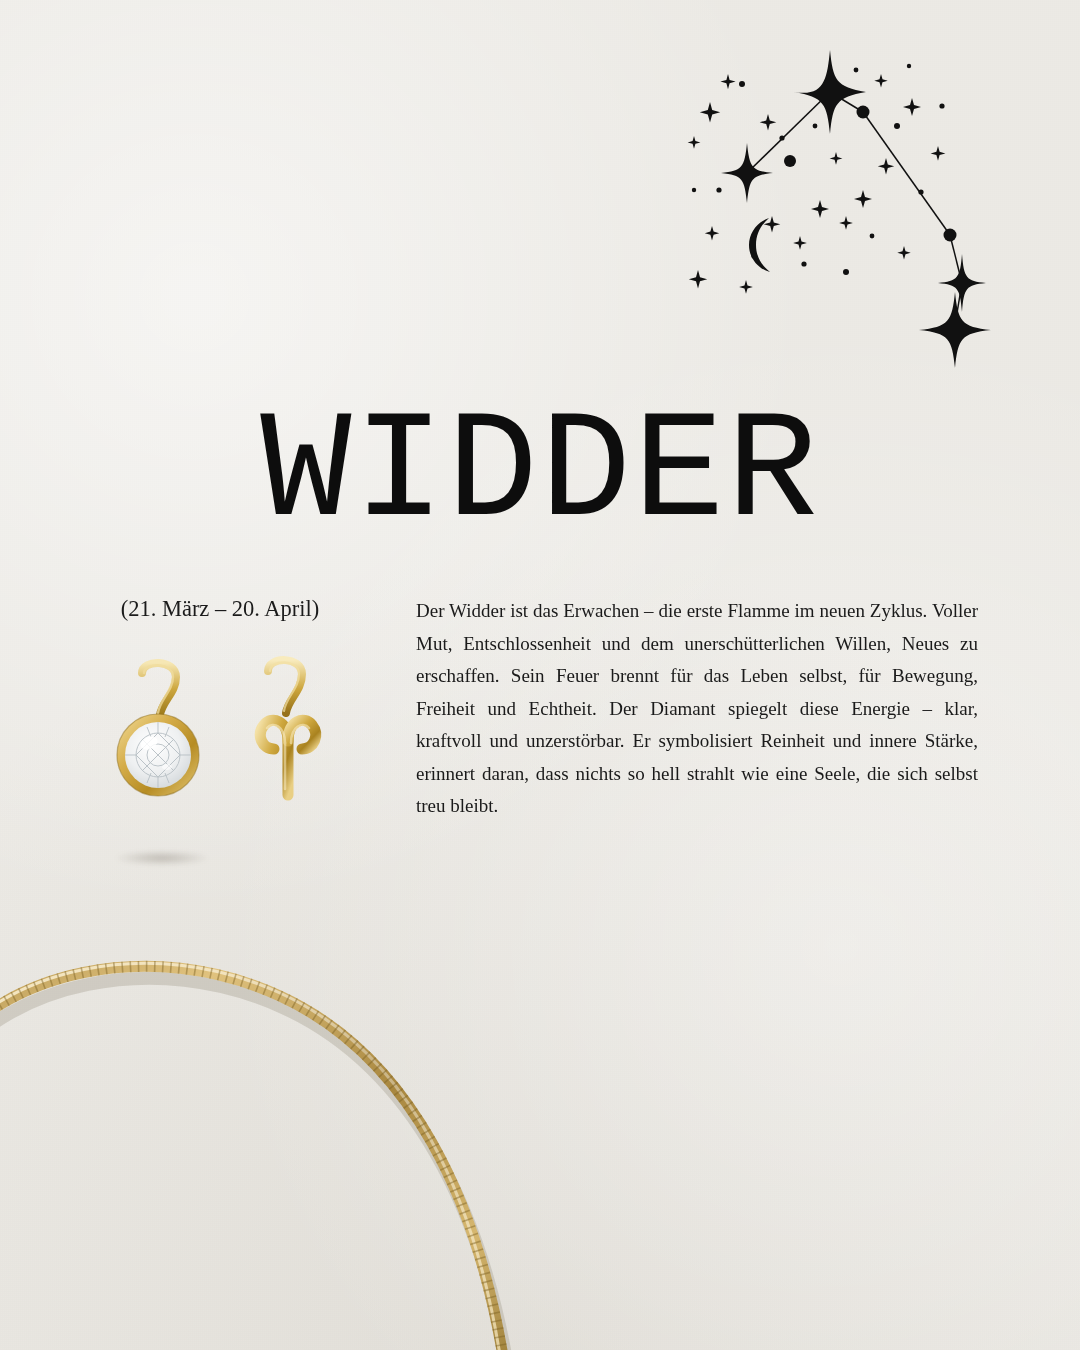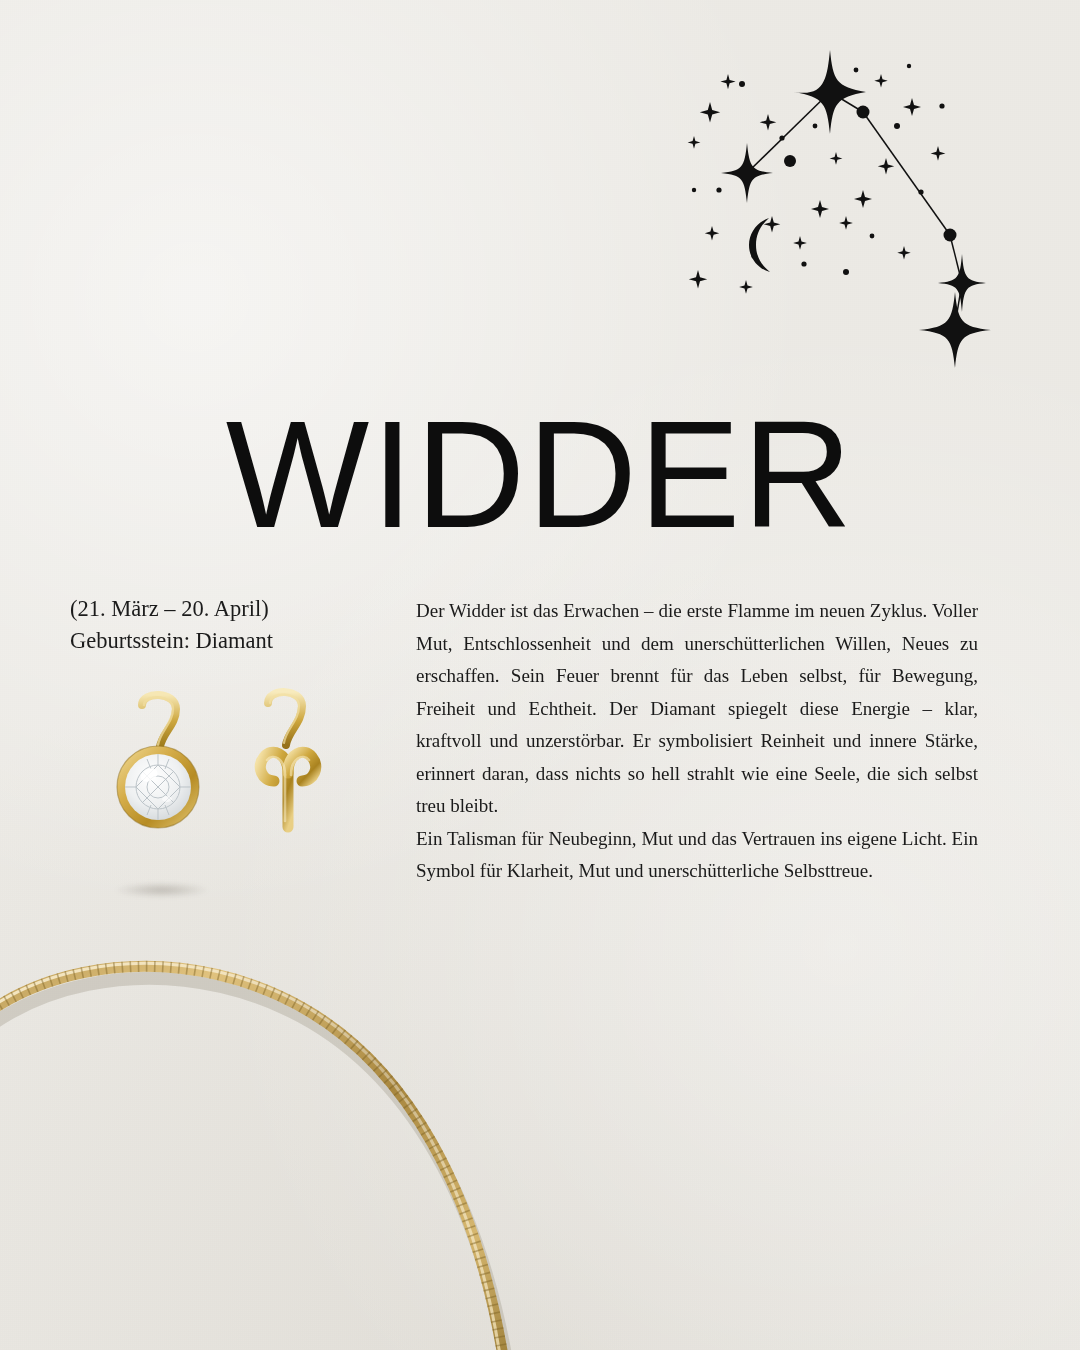--- a/index.html
+++ b/index.html
@@ -45,34 +45,35 @@
     height: 330px;
   }
 
   
   .zodiac-title {
     position: absolute;
     top: 398px;
     left: 0;
     width: 1080px;
     text-align: center;
-    font-family: Liberation Sans, sans-serif;
+    font-family: Liberation Mono, monospace;
     font-size: 152px;
     line-height: 1;
     letter-spacing: 2px;
     color: #0d0d0d;
     font-weight: 400;
   }
 
   
   .left-col {
     position: absolute;
     top: 593px;
     left: 70px;
     width: 300px;
+    text-align: center;
   }
   .date-range, .birthstone {
     font-size: 22.5px;
     line-height: 32px;
     color: #1b1b1b;
     white-space: nowrap;
   }
 
   .charms {
     position: relative;
@@ -196,21 +197,20 @@
       <circle cx="165" cy="86" r="2.4"></circle>
       <circle cx="44" cy="150" r="2.2"></circle>
     </g>
   </svg>
 </div>
 
 <div class="zodiac-title">WIDDER</div>
 
 <div class="left-col">
   <div class="date-range">(21. März – 20. April)</div>
-  <div class="birthstone">Geburtsstein: Diamant</div>
 
   <div class="charms">
     <div class="charm-shadow"></div>
 
     <div class="charm charm-diamond">
       <svg width="120" height="200" viewBox="0 0 120 200" xmlns="http://www.w3.org/2000/svg">
         <defs>
           <linearGradient id="goldA" x1="0" y1="0" x2="1" y2="1">
             <stop offset="0%" stop-color="#f2dd9a"></stop>
             <stop offset="35%" stop-color="#d5ad4a"></stop>
@@ -303,14 +303,13 @@
 
     <path d="M0 155 C 60 67, 210 31, 340 91 C 470 151, 540 296, 566 470" fill="none" stroke="url(#chainG)" stroke-width="11" stroke-linecap="round"></path>
     <path d="M0 152 C 60 64, 210 28, 340 88 C 470 148, 538 292, 563 470" fill="none" stroke="url(#chainHi)" stroke-width="3" stroke-linecap="round"></path>
 
     <path d="M0 155 C 60 67, 210 31, 340 91 C 470 151, 540 296, 566 470" fill="none" stroke="#7d6224" stroke-width="11" stroke-linecap="butt" stroke-dasharray="1.6 6.5" opacity=".45"></path>
   </svg>
 </div>
 
 <div class="description">
   <p>Der Widder ist das Erwachen – die erste Flamme im neuen Zyklus. Voller Mut, Entschlossenheit und dem unerschütterlichen Willen, Neues zu erschaffen. Sein Feuer brennt für das Leben selbst, für Bewegung, Freiheit und Echtheit. Der Diamant spiegelt diese Energie – klar, kraftvoll und unzerstörbar. Er symbolisiert Reinheit und innere Stärke, erinnert daran, dass nichts so hell strahlt wie eine Seele, die sich selbst treu bleibt.</p>
-  <p>Ein Talisman für Neubeginn, Mut und das Vertrauen ins eigene Licht. Ein Symbol für Klarheit, Mut und unerschütterliche Selbsttreue.</p>
 </div>
 
 </body></html>

